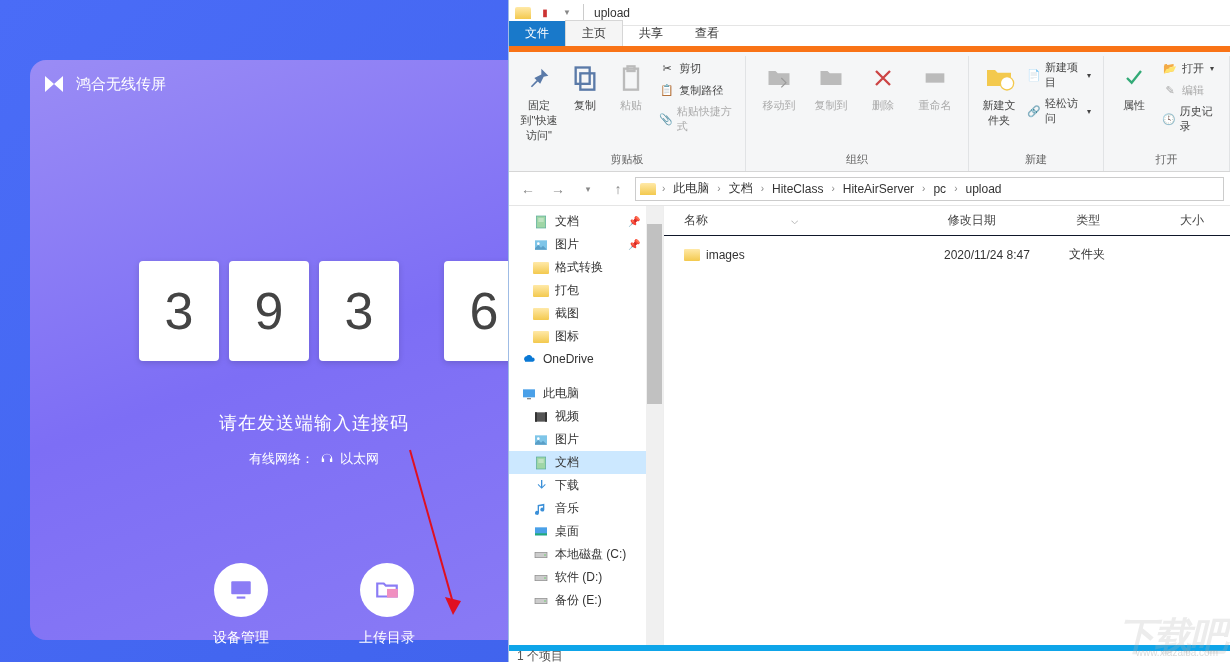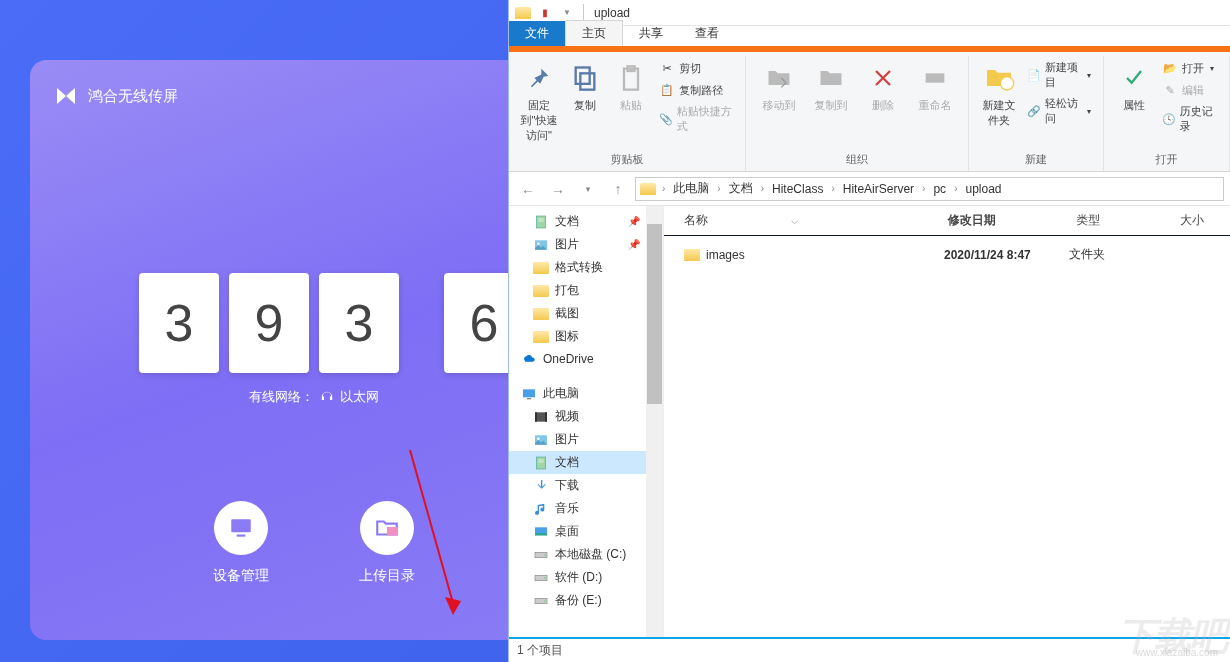--- a/index.html
+++ b/index.html
@@ -1,19 +1,19 @@
 <!DOCTYPE html>
 <html><head>
 <meta charset="utf-8">
 <style>
 * { margin: 0; padding: 0; box-sizing: border-box; font-family: "Microsoft YaHei", sans-serif; }
 body { width: 1230px; height: 662px; overflow: hidden; background: linear-gradient(135deg, #4a6cf7, #3b5fe8); position: relative; }
 
 
-.app-window { position: absolute; left: 30px; top: 60px; width: 568px; height: 580px; background: linear-gradient(160deg, #9a8cf5, #7d6ef5, #8a7bf5); border-radius: 16px; padding: 24px; color: white; }
+.app-window { position: absolute; left: 30px; top: 60px; width: 568px; height: 580px; background: linear-gradient(160deg, #9a8cf5, #7d6ef5, #8a7bf5); border-radius: 16px; padding: 12px; color: white; }
 .app-header { display: flex; align-items: center; gap: 10px; }
 .app-logo { width: 24px; height: 24px; }
 .app-title { font-size: 15px; font-weight: 400; }
 .code-row { display: flex; gap: 10px; justify-content: center; margin-top: 165px; }
 .code-digit { width: 80px; height: 100px; background: white; border-radius: 4px; display: flex; align-items: center; justify-content: center; font-size: 52px; color: #444; font-weight: 400; box-shadow: 0 2px 6px rgba(0,0,0,0.15); }
 .code-digit:last-child { transform: translateX(10px); position: relative; right: -25px; }
 .instruction { text-align: center; margin-top: 50px; font-size: 18px; font-weight: 300; letter-spacing: 1px; }
 .network-row { text-align: center; margin-top: 15px; font-size: 13px; display: flex; justify-content: center; align-items: center; gap: 6px; }
 .buttons-row { display: flex; justify-content: center; gap: 90px; margin-top: 95px; }
 .circle-btn { display: flex; flex-direction: column; align-items: center; gap: 12px; cursor: pointer; }
@@ -59,48 +59,49 @@
 .sidebar-scroll-thumb { position: absolute; right: 1px; top: 18px; width: 15px; height: 180px; background: #c1c1c1; }
 .sidebar-item { display: flex; align-items: center; gap: 6px; padding: 3px 8px 3px 24px; font-size: 12px; color: #333; cursor: pointer; position: relative; }
 .sidebar-item.level0 { padding-left: 12px; }
 .sidebar-item.selected { background: #cce8ff; }
 .sidebar-item-icon { width: 16px; height: 16px; display: flex; align-items: center; justify-content: center; }
 .pin-icon { position: absolute; right: 22px; font-size: 10px; color: #5a7aa8; }
 .file-list { flex: 1; overflow: auto; }
 .columns-header { display: flex; border-bottom: 1px solid #0f172a; font-size: 12px; color: #444; justify-content: space-between; }
 .col { padding: 6px 10px; border-right: 1px solid transparent; }
 .col-name { width: 270px; padding-left: 20px; }
-.col-date { width: 125px; font-weight: bold; }
+.col-date { width: 125px; }
 .col-type { width: 100px; }
 .col-size { width: 60px; }
 .file-row { display: flex; align-items: center; font-size: 12px; color: #333; padding: 4px 0; cursor: pointer; }
 .file-row .col-name { display: flex; align-items: center; gap: 6px; }
 .small-folder { width: 16px; height: 12px; background: linear-gradient(#ffe9a8, #f3c94e); border-radius: 1px; }
 
-.statusbar { height: 25px; border-top: 2px solid #0ea5e9; display: flex; align-items: center; padding: 0 8px; font-size: 12px; color: #555; }
+.statusbar { height: 17px; border-top: 6px solid #0ea5e9; display: flex; align-items: center; padding: 0 8px; font-size: 12px; color: #555; }
 
 .watermark { position: absolute; right: 4px; bottom: 0; font-size: 38px; color: rgba(180,180,180,0.25); font-weight: bold; font-style: italic; pointer-events: none; letter-spacing: -2px; }
 .watermark-sub { position: absolute; right: 12px; bottom: 4px; font-size: 10px; color: rgba(150,150,150,0.35); pointer-events: none; }
 </style>
 </head>
 <body>
 
 <div class="app-window">
   <div class="app-header">
     <svg class="app-logo" viewBox="0 0 24 24">
         <path d="M3 4 L12 12 L3 20 Z M21 4 L12 12 L21 20 Z" fill="white"></path>
       </svg>
     <div class="app-title">鸿合无线传屏</div>
   </div>
   <div class="code-row">
     <div class="code-digit">3</div>
     <div class="code-digit">9</div>
     <div class="code-digit">3</div>
     <div class="code-digit">6</div>
   </div>
+  <div class="instruction">请在发送端输入连接码</div>
   <div class="network-row">
     <span>有线网络：</span>
     <svg width="14" height="14" viewBox="0 0 24 24" fill="white">
         <path d="M12 3a9 9 0 0 0-9 9v5h4v-6H5a7 7 0 0 1 14 0h-2v6h4v-5a9 9 0 0 0-9-9z"></path>
       </svg>
     <span>以太网</span>
   </div>
   <div class="buttons-row">
     <div class="circle-btn">
       <div class="circle-icon">

